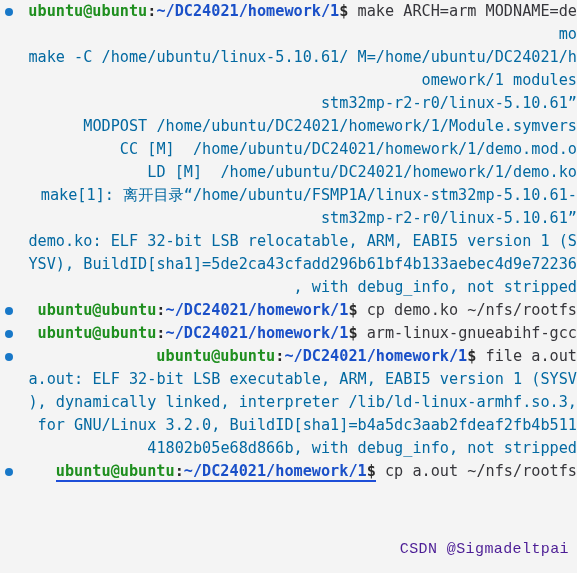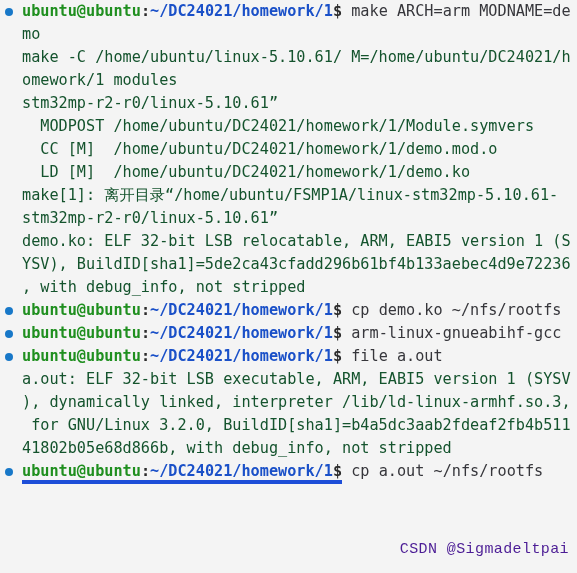--- a/index.html
+++ b/index.html
@@ -13,34 +13,35 @@
     overflow: hidden;
     font-family: "DejaVu Sans Mono", "Liberation Mono", monospace;
   }
   #terminal {
     position: relative;
     width: 577px;
     height: 562px;
     background: #f4f4f4;
     padding: 0;
     box-sizing: border-box;
+    text-align: right;
   }
   .line {
     position: relative;
     height: 23px;
     line-height: 23px;
     font-size: 15.2px;
     white-space: pre;
     padding-left: 22px;
     box-sizing: border-box;
     color: #2b2b2b;
     letter-spacing: 0px;
   }
   .line.output {
-    color: #14532d;
+    color: #0369a1;
   }
   
   .bullet {
     position: absolute;
     left: 5px;
     top: 8px;
     width: 8px;
     height: 8px;
     border-radius: 50%;
     background: #1878c8;
@@ -59,21 +60,21 @@
   }
   .dollar {
     color: #2b2b2b;
     font-weight: bold;
   }
   .cmd {
     color: #36363b;
     font-weight: normal;
   }
   .line.underlined .prompt-wrap {
-    border-bottom: 4px solid #1d4ed8;
+    border-bottom: 2px solid #1d4ed8;
     padding-bottom: 0px;
   }
   .watermark {
     position: absolute;
     right: 8px;
     bottom: 4px;
     font-family: Liberation Mono, monospace;
     font-size: 15px;
     color: #4c1d95;
     letter-spacing: 0.4px;

